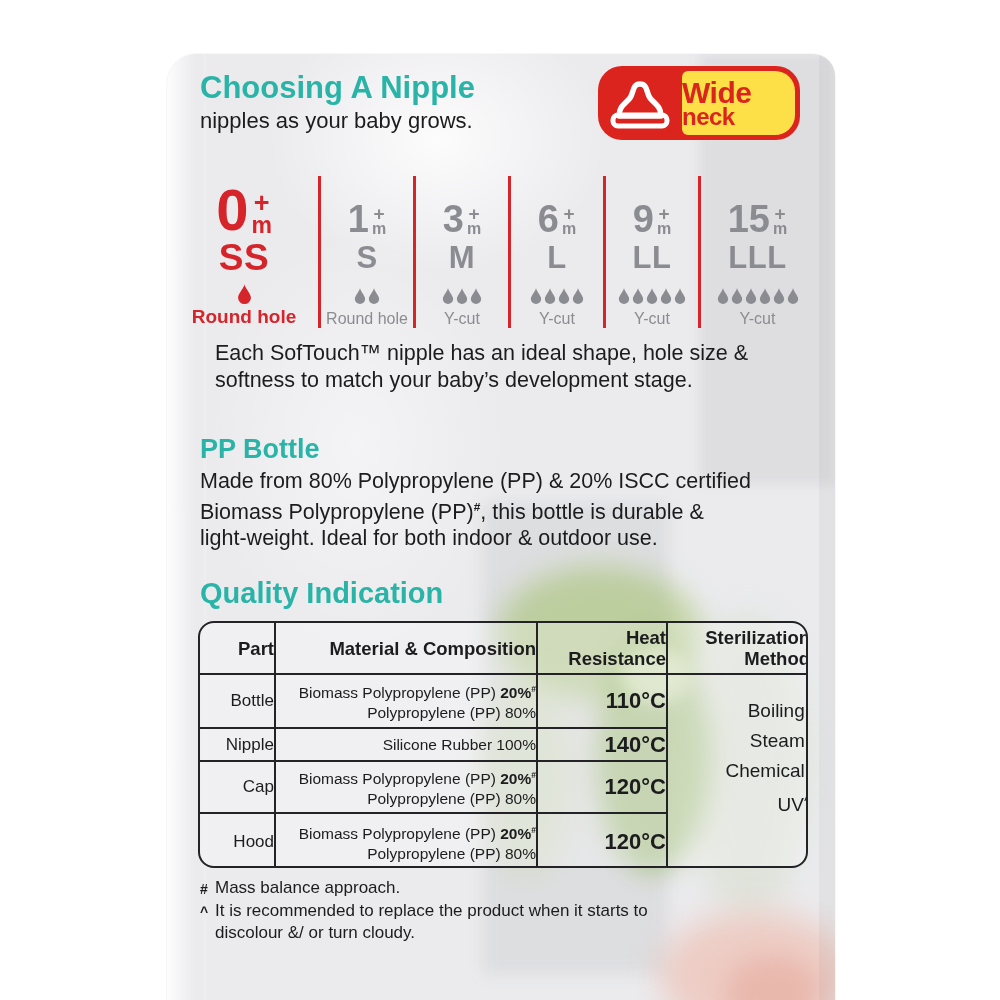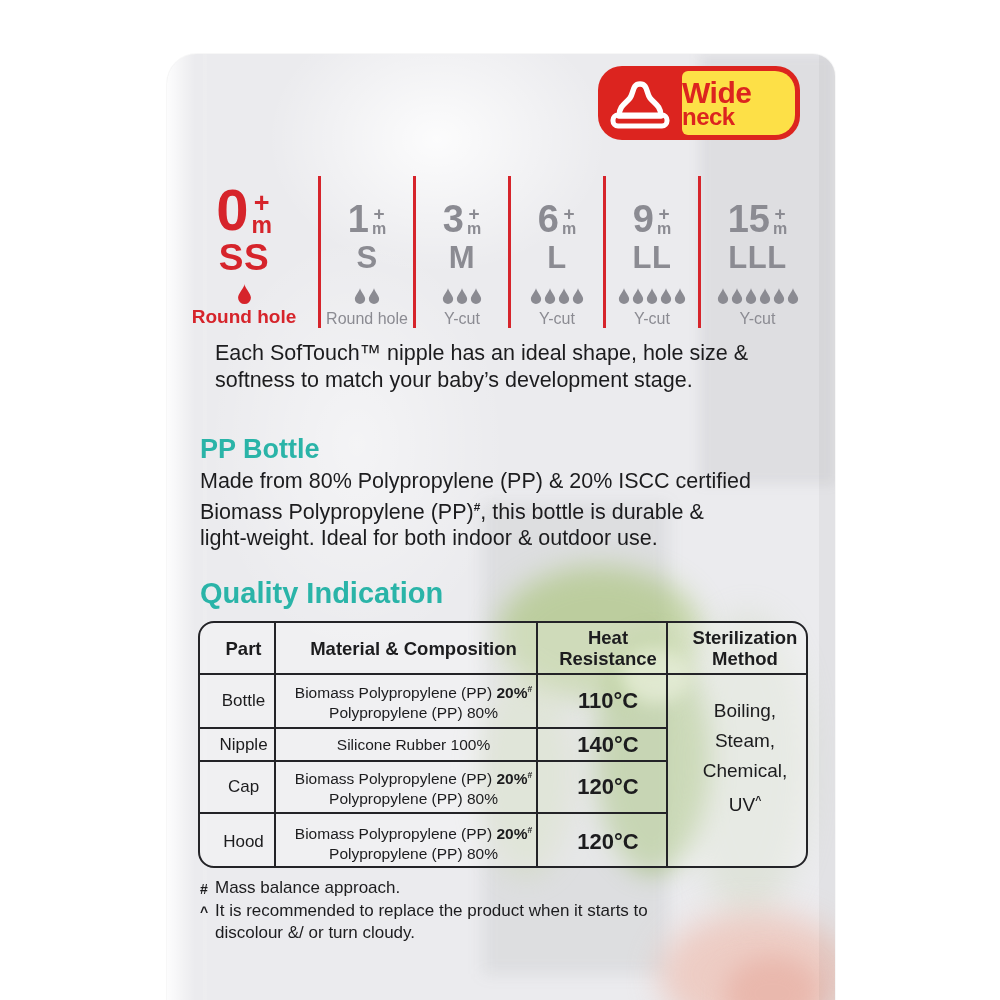--- a/index.html
+++ b/index.html
@@ -73,21 +73,21 @@
   .drops{height:26px;display:flex;align-items:flex-end;gap:2px;}
   .drop{width:12px;height:16px;fill:var(--gray);}
   .hl .drop{width:15px;height:20px;fill:var(--red);}
   .hole{height:26px;display:flex;align-items:flex-end;font-size:16px;font-weight:500;}
   .hl .hole{font-size:19px;font-weight:700;}
   
   .tbl-wrap{left:198px;top:621px;width:610px;height:247px;position:absolute;
     border:2.5px solid var(--line);border-radius:16px;overflow:hidden;
     background:rgba(252,252,253,0.30);box-sizing:border-box;}
   table.qt{border-collapse:collapse;border:hidden;width:100%;height:100%;table-layout:fixed;}
-  .qt th,.qt td{border:2px solid var(--line);padding:0;vertical-align:middle;text-align:center;}
+  .qt th,.qt td{border:2px solid var(--line);padding:0;vertical-align:middle;text-align:right;}
   .qt th{font-size:18.5px;font-weight:700;line-height:21px;}
   .qt .c-part{padding-left:13px;}
   .qt .c-mat{padding-left:15px;}
   .qt .c-heat{padding-left:12px;}
   .qt .c-ster{padding-left:12px;}
   .qt td.c-part{font-size:17px;}
   .qt td.c-mat{font-size:15.5px;line-height:20px;}
   .qt td.c-mat b{font-weight:700;}
   .qt td.c-heat{font-size:22px;font-weight:700;}
   .qt td.c-ster{font-size:19px;line-height:30px;padding-bottom:28px;}
@@ -115,21 +115,23 @@
     <div class="blob g5"></div>
     <div class="blob p1"></div>
     <div class="blob p2"></div>
     <div class="folds"></div>
     <div class="crease"></div>
     <div class="rshade"></div>
   </div>
 
   <div class="content">
 
+    <div class="abs sec-title" style="left:200px;top:70px;font-size:31px;">Choosing A Nipple</div>
     <div class="abs body-text" style="left:200px;top:107px;font-size:22px;line-height:27px;">
+      <div>nipples as your baby grows.</div>
     </div>
 
     <div class="badge">
       <svg class="badge-icon" width="62" height="54" viewBox="0 0 62 54">
         <path d="M10 40 C10 30 17 27 21 22 C25 17 23 8 31 8 C39 8 37 17 41 22 C45 27 52 30 52 40 Z" fill="none" stroke="#ffffff" stroke-width="5.5" stroke-linejoin="round"></path>
         <rect x="4" y="39" width="54" height="11" rx="5" fill="none" stroke="#ffffff" stroke-width="5"></rect>
       </svg>
       <div class="badge-panel">
         <div class="w1">Wide</div>
         <div class="w2">neck</div>

